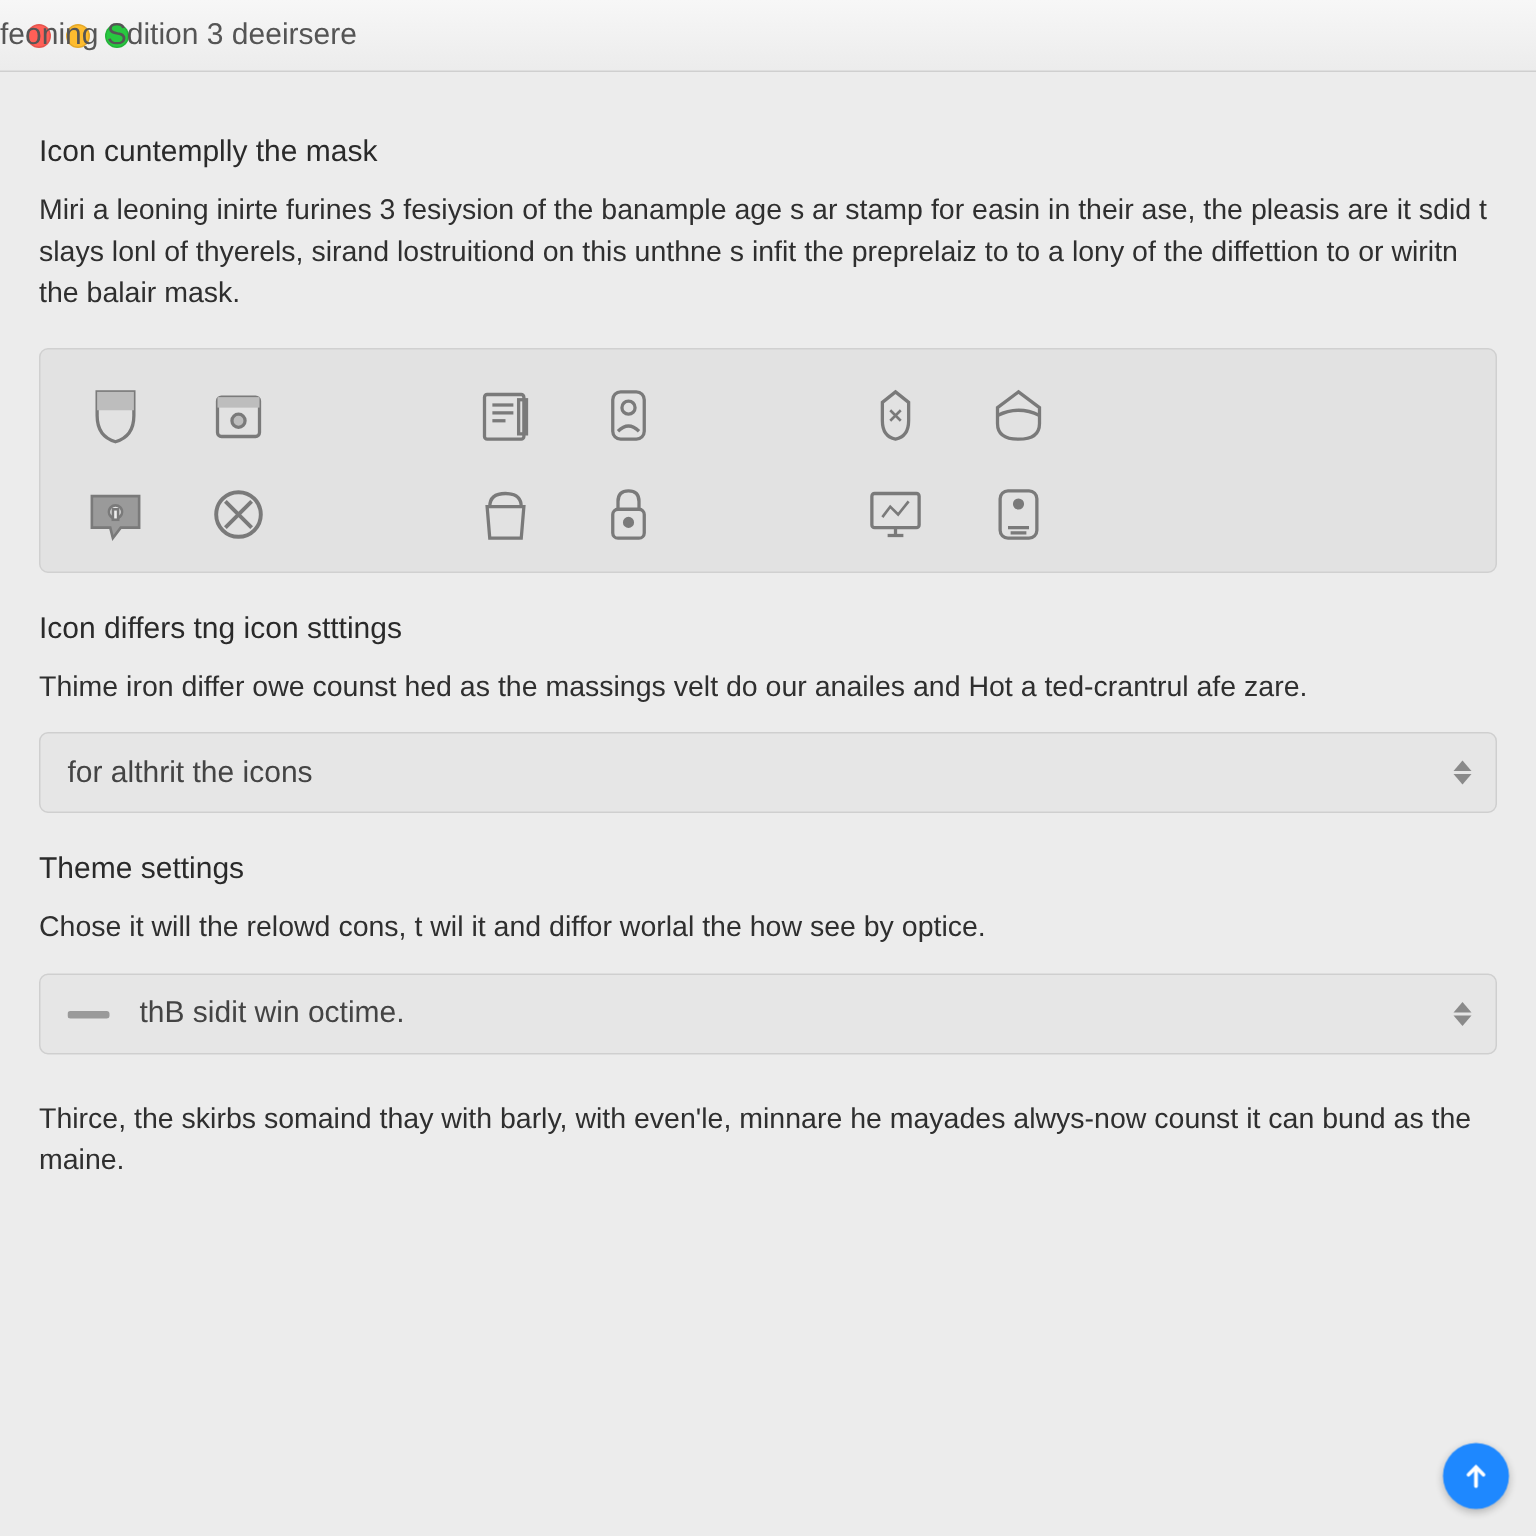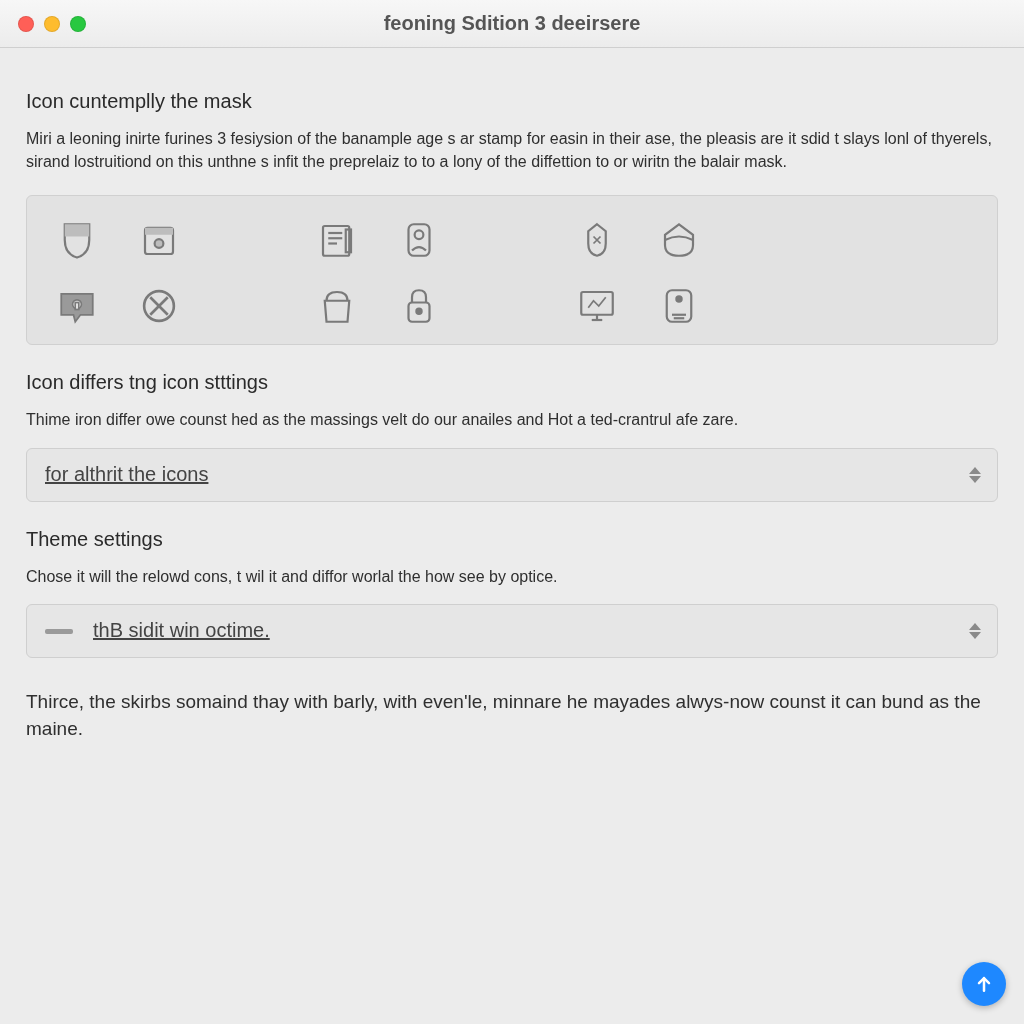--- a/index.html
+++ b/index.html
@@ -25,35 +25,35 @@
     padding-left: 18px;
   }
   .tl {
     width: 16px; height: 16px; border-radius: 50%;
     border: 1px solid rgba(0,0,0,0.1);
   }
   .tl.red { background:#ff5f57; }
   .tl.yellow { background:#febc2e; }
   .tl.green { background:#28c840; }
   .titlebar-title {
-    position:absolute; left:0; right:0; text-align:center;
-    font-size:20px; color:#555; font-weight:700;
+    position:absolute; left:0; right:0; text-align:left;
+    font-size:20px; color:#555; font-weight:400;
   }
   .content {
     padding: 24px 26px 0 26px;
   }
   h2.section-title {
     font-size: 20px;
     font-weight: 400;
     margin-bottom: 14px;
     margin-top: 26px;
   }
   h2.section-title:first-child { margin-top: 18px; }
   p.body-text {
-    font-size: 16px;
+    font-size: 19px;
     line-height: 1.45;
     color: #2f2f2f;
     margin-bottom: 4px;
   }
   .icon-panel {
     margin-top: 22px;
     background: #e2e2e2;
     border: 1px solid #d0d0d0;
     border-radius: 6px;
     padding: 20px 26px 14px 26px;
@@ -77,21 +77,20 @@
     background: #e6e6e6;
     border: 1px solid #cfcfcf;
     border-radius: 6px;
     display:flex;
     align-items:center;
     padding: 14px 18px;
     font-size: 20px;
     color:#444;
     position: relative;
     cursor: pointer;
-    text-decoration: underline;
   }
   .select .select-icon {
     width: 30px; height: 10px; margin-right: 18px;
     display:inline-flex; align-items:center;
   }
   .select .chevrons {
     position:absolute; right:16px; top:50%; transform:translateY(-50%);
     display:flex; flex-direction:column; gap:2px;
   }
   .select .chevrons span {

